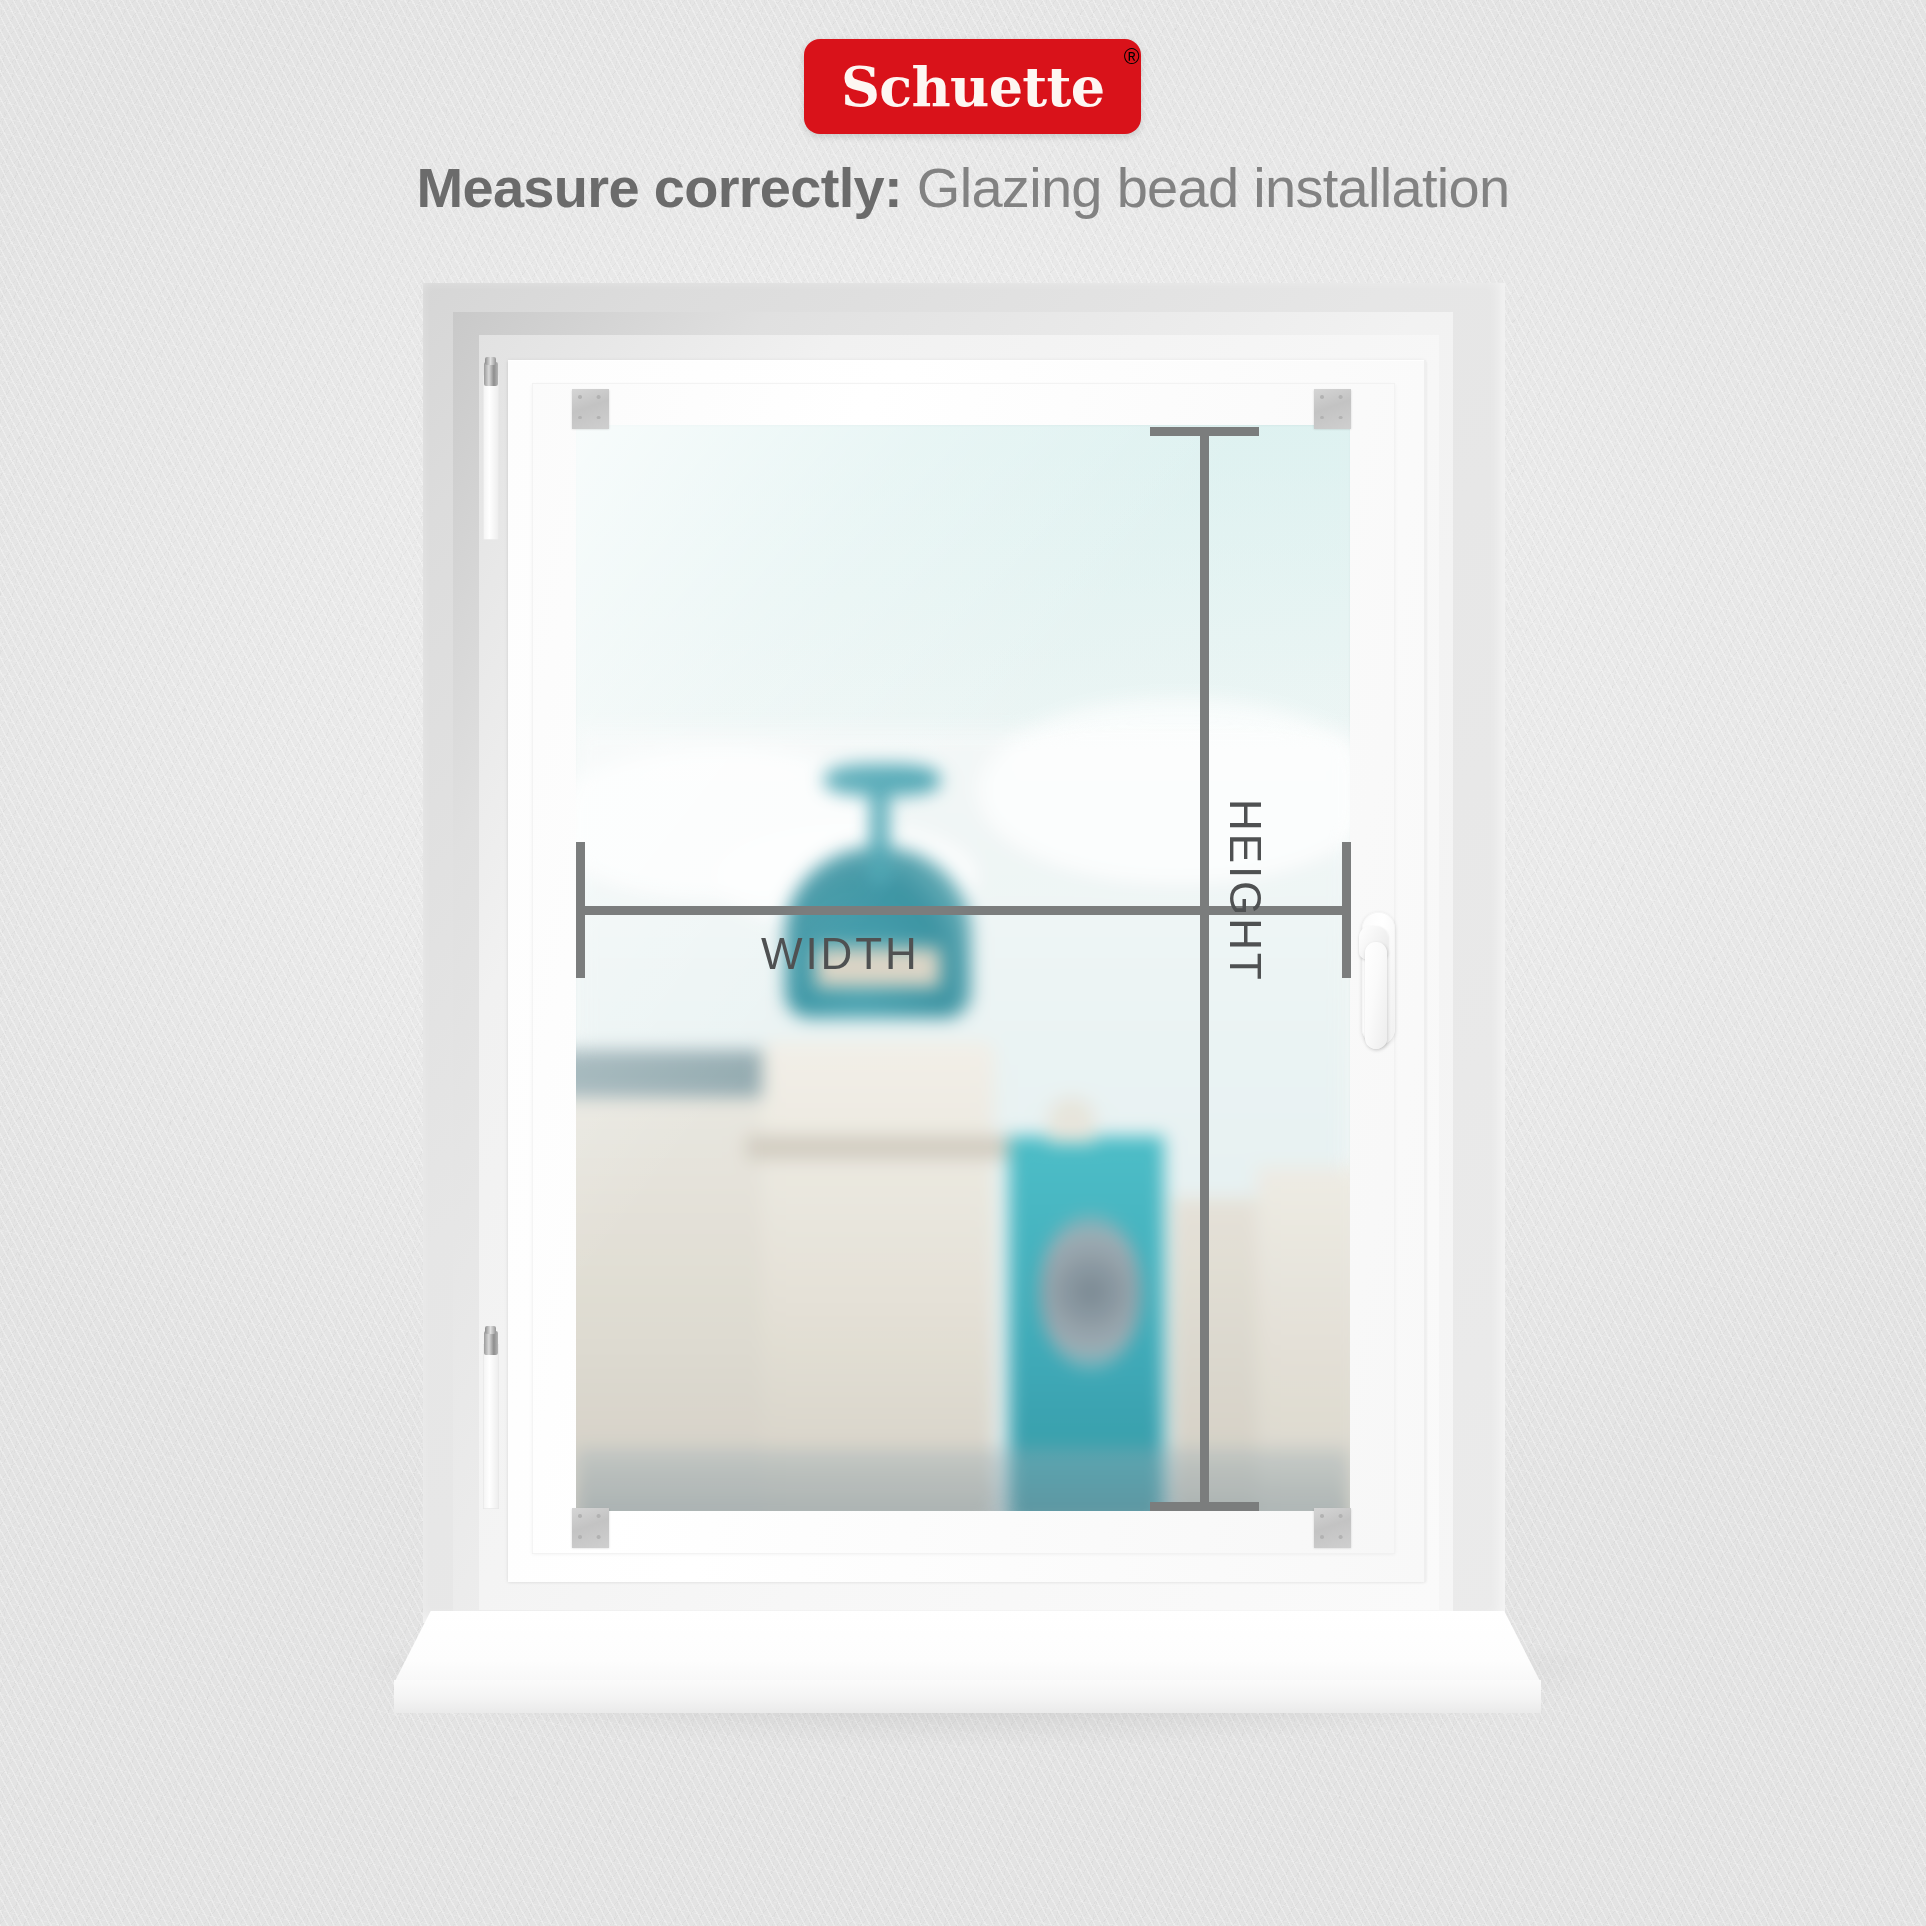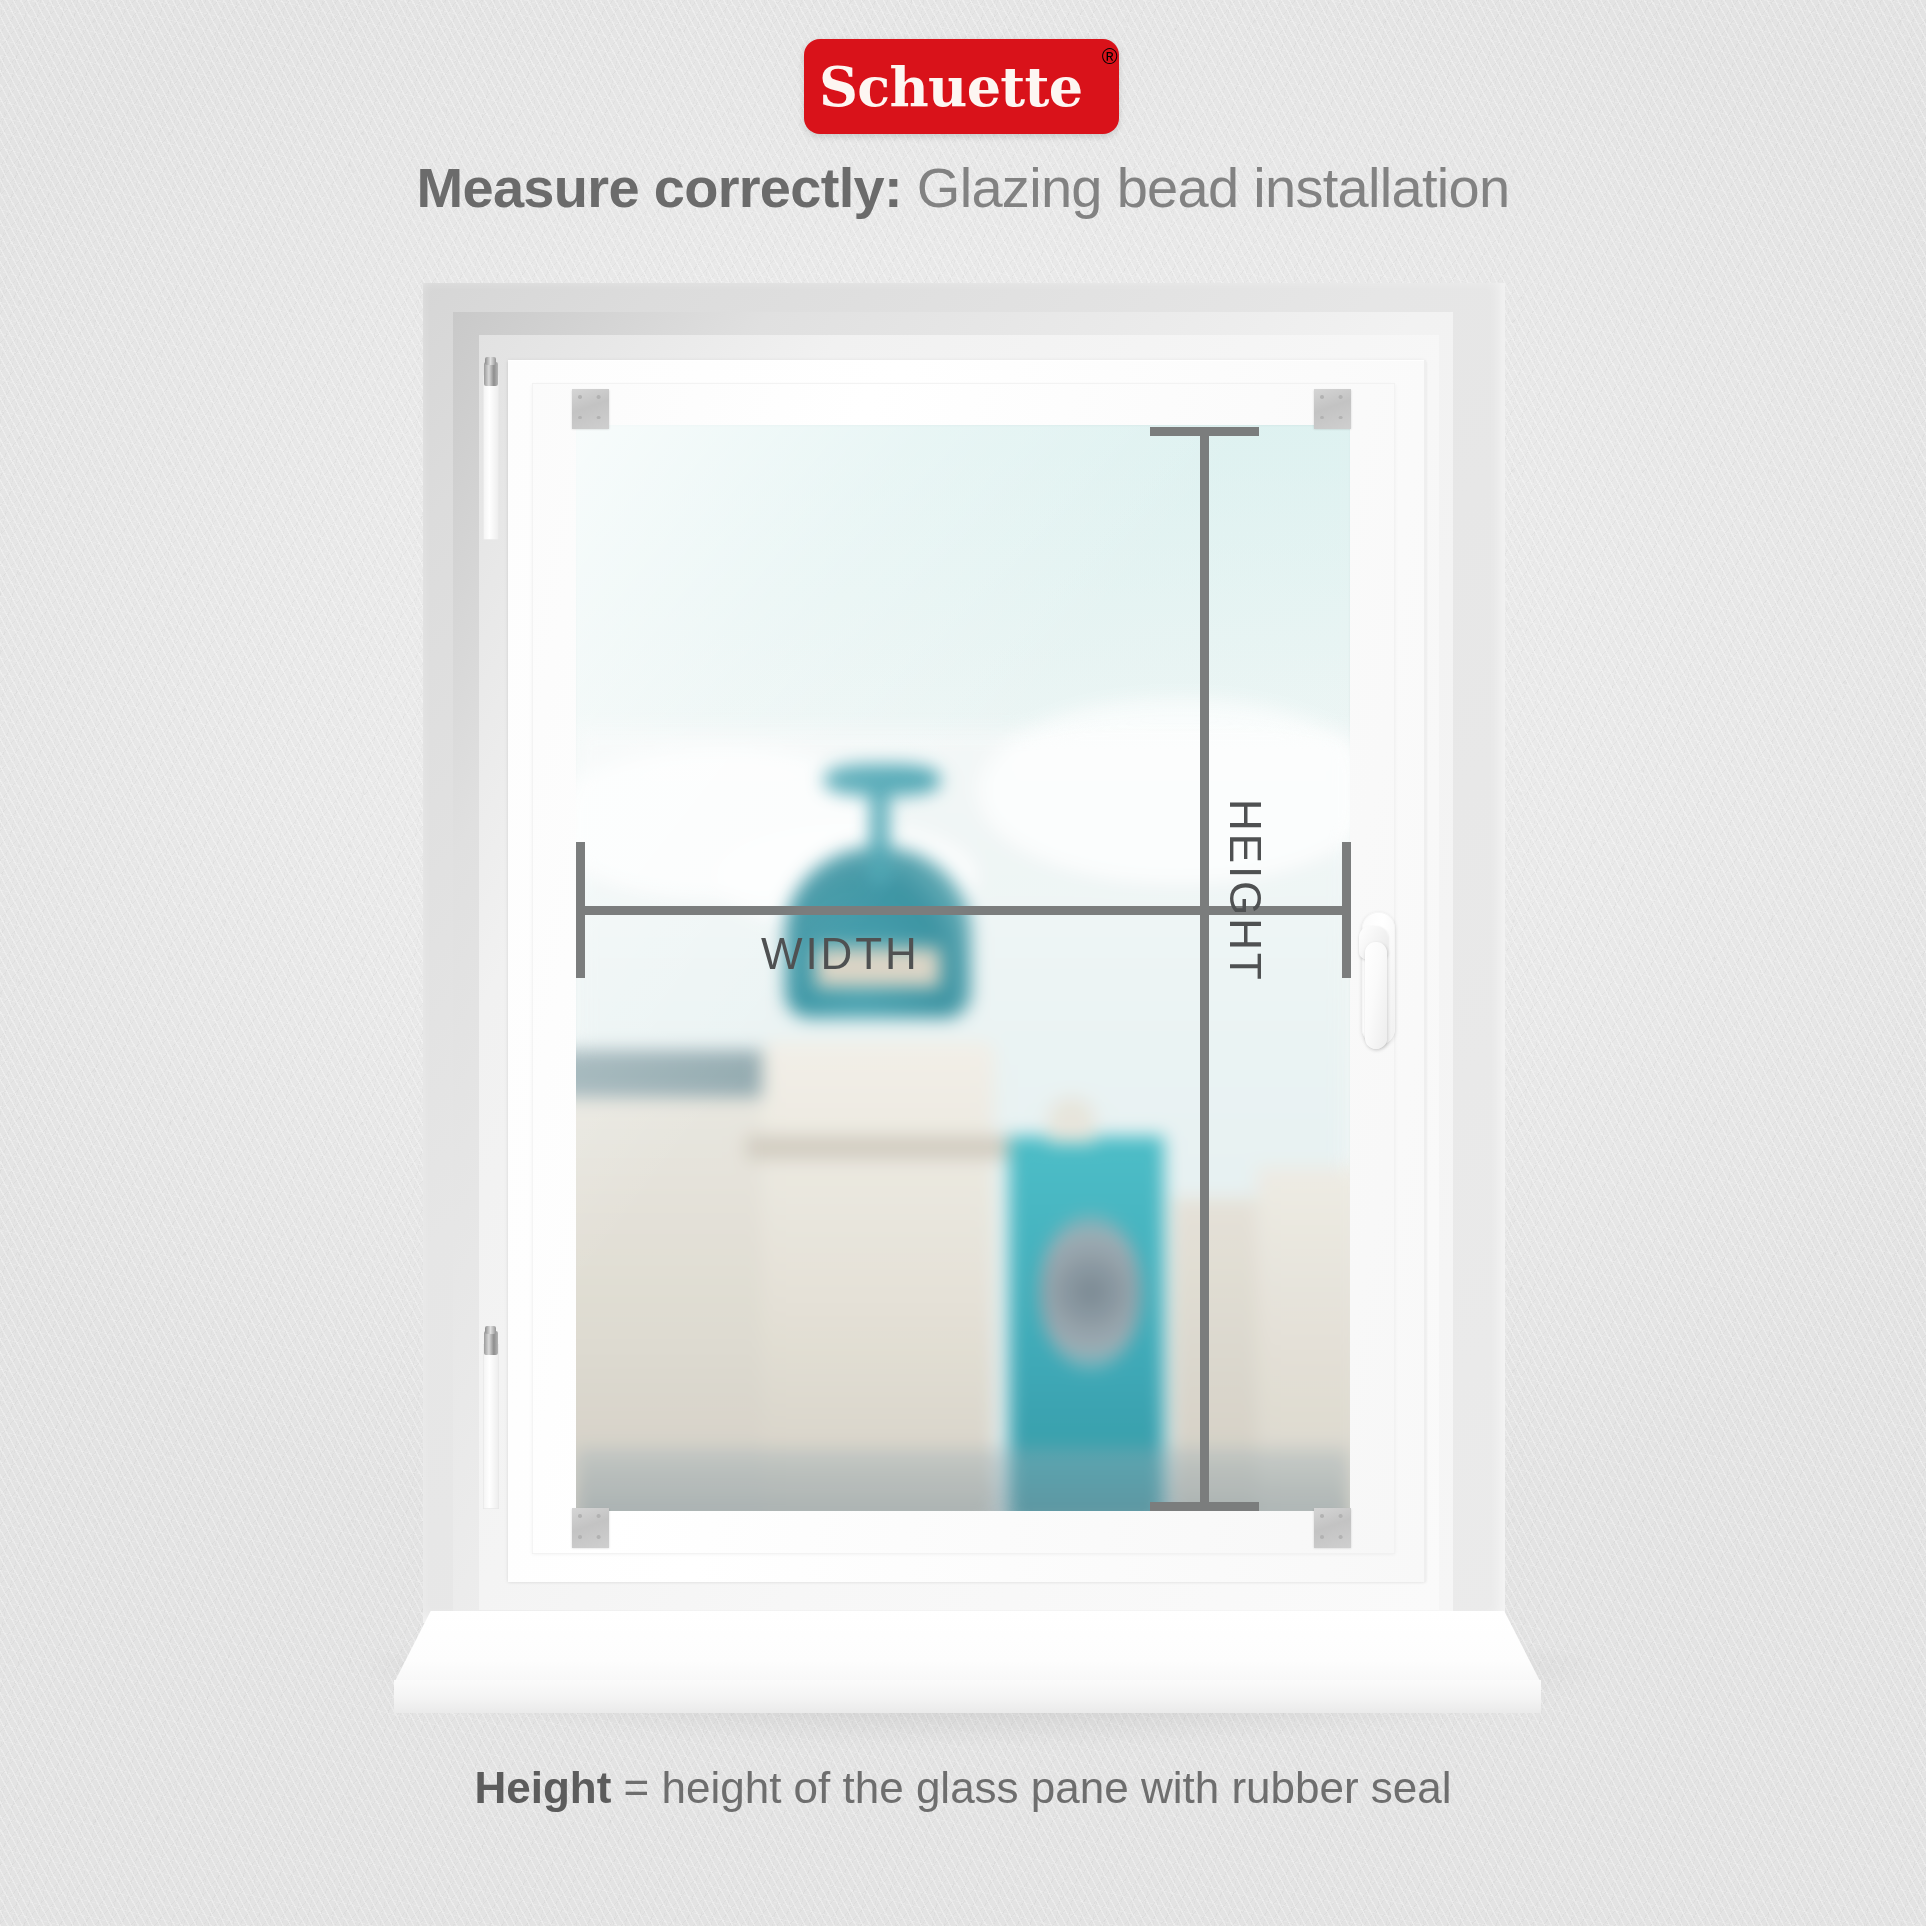--- a/index.html
+++ b/index.html
@@ -54,20 +54,21 @@
     left: 804px;
     top: 39px;
     width: 315px;
     height: 95px;
     background: #d9121a;
     border-radius: 16px;
     box-shadow: 0 2.1px 6.4px rgba(0,0,0,.13);
     display: flex;
     align-items: center;
     justify-content: center;
+    padding-left: 22px;
   }
   .logo-text {
     position: relative;
     color: #fdf6f2;
     font-family: "DejaVu Serif", serif;
     font-weight: bold;
     font-size: 54px;
     letter-spacing: -0.7px;
     line-height: 1;
     padding-right: 21.5px;
@@ -391,19 +392,16 @@
       <div class="handle-lever" style="left:857px; top:582px;"></div>
 
     </div>
   </div>
 
   <div class="sill-shadow"></div>
   <div class="sill-top"></div>
   <div class="sill-front"></div>
 
   <div class="legend">
-    <div class="legend-row">
-      <span class="lbl">Height</span><span> = height of the glass pane with rubber seal</span>
-    </div>
   </div>
 
 </div>
 
 
 </body></html>

